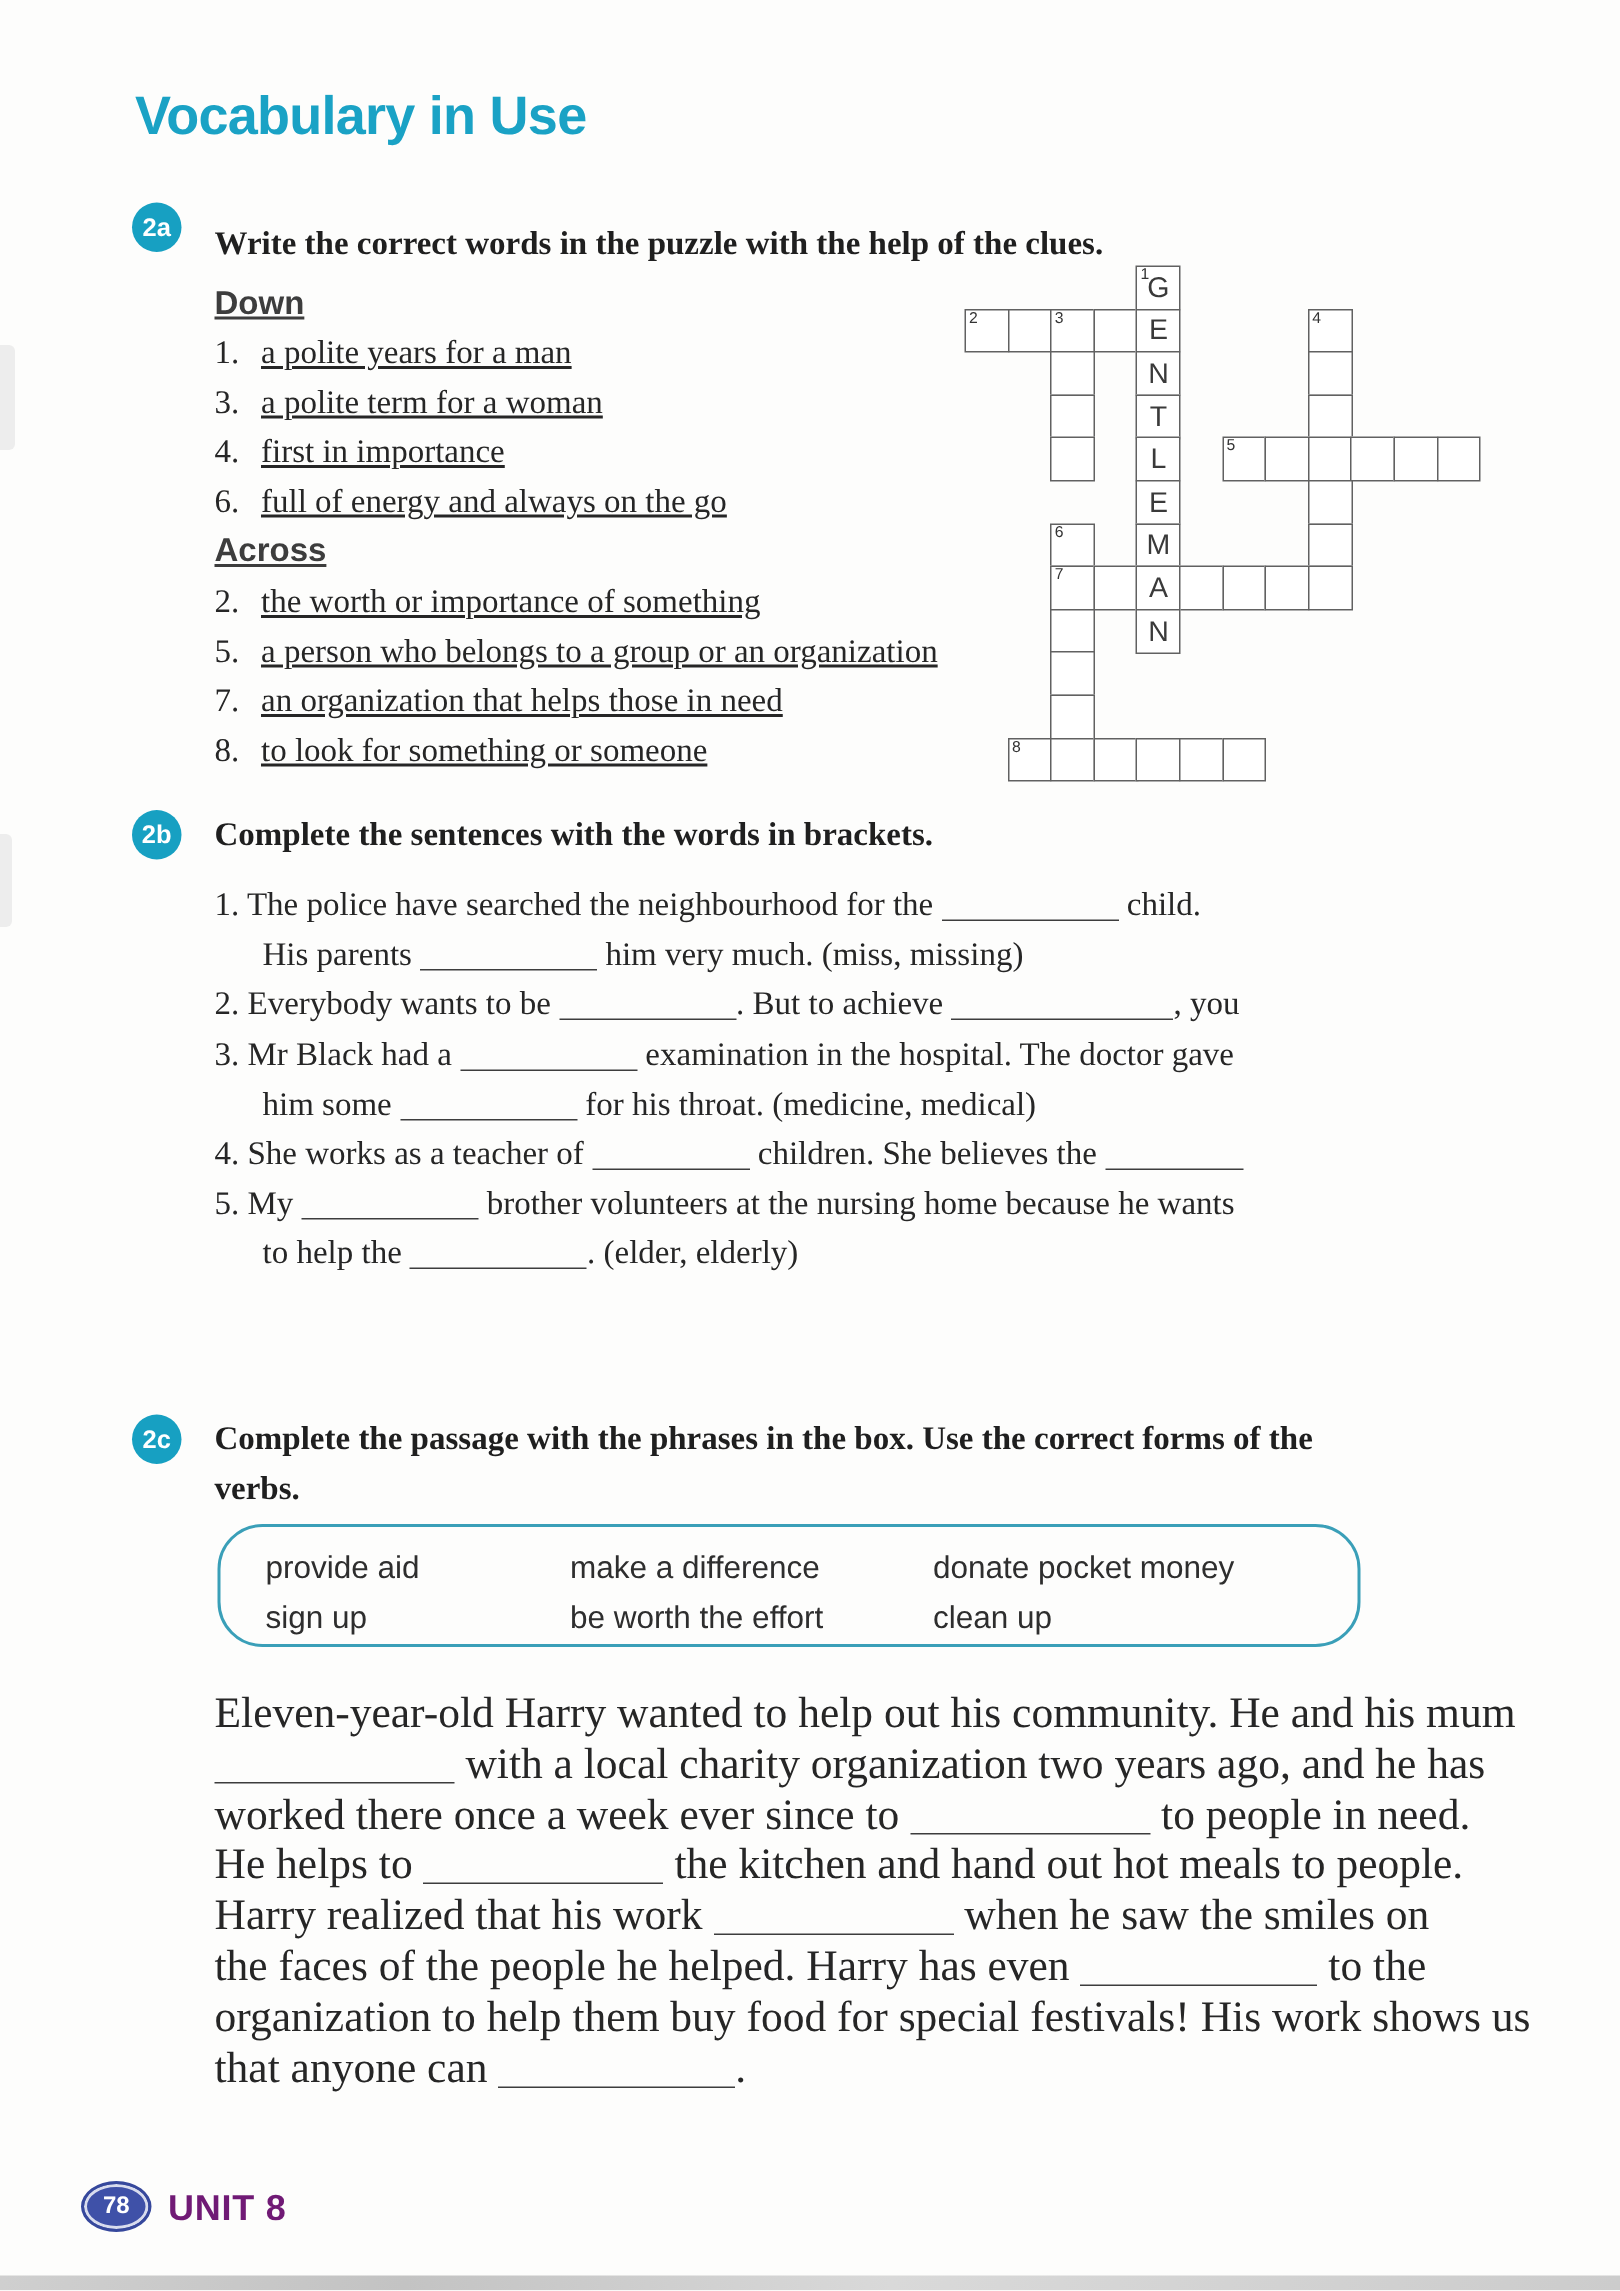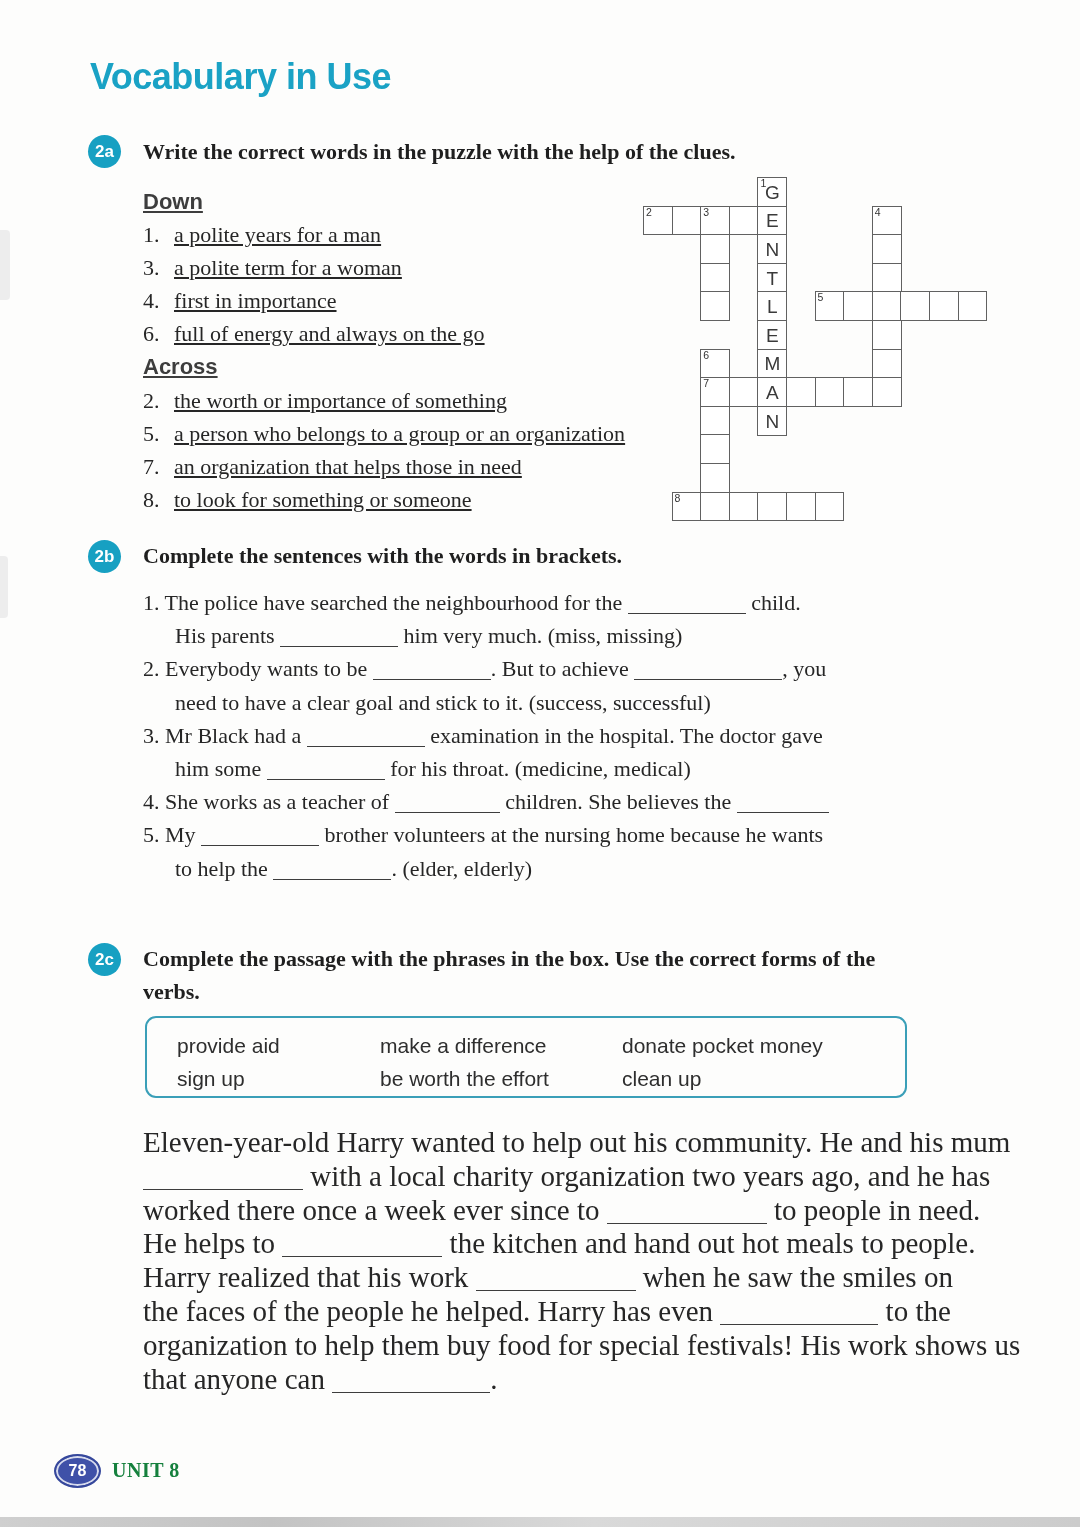--- a/index.html
+++ b/index.html
@@ -55,59 +55,59 @@
   .passage .pline.last { text-align:left; text-align-last:left; }
 
   .blank {
     display:inline-block; height:16px; vertical-align:-4px;
     border-bottom:1.7px solid #3d3d3d;
   }
 
   
   .phrase-box {
     width:762px; height:82px; box-sizing:border-box;
-    border:2.5px solid #3a9fb8; border-radius:11px; background:#fdfdfc;
+    border:2.5px solid #3a9fb8; border-radius:30px; background:#fdfdfc;
   }
   .phrase {
     position:absolute; font-family:"Liberation Sans", sans-serif;
     font-size:21px; color:#2e2e2e; white-space:nowrap;
   }
 
   
   .page-oval {
     width:47px; height:34px; border-radius:50%; background:#3f51a8;
     border:2px solid #36489c; box-sizing:border-box;
     box-shadow:inset 0 0 0 2px rgba(255,255,255,0.8);
     display:flex; align-items:center; justify-content:center;
     color:#ffffff; font-family:"Liberation Sans", sans-serif;
     font-weight:bold; font-size:16px;
   }
   .unit-label {
-    font-family:Liberation Serif, serif; font-weight:bold;
-    font-size:20px; color:#15803d; letter-spacing:0.5px;
+    font-family:Liberation Sans, sans-serif; font-weight:bold;
+    font-size:24px; color:#701a75; letter-spacing:0.5px;
   }
 
   .scan-bar {
     background:linear-gradient(90deg,#cfcfcf 0%,#c3c3c3 25%,#d9d9d9 55%,#cccccc 100%);
   }
   .smudge { background:#ededed; border-radius:4px; }
 </style>
 </head>
 <body>
 
 <div class="page">
 
   <div class="abs smudge" style="left:-4px; top:230px; width:14px; height:70px;"></div>
   <div class="abs smudge" style="left:-4px; top:556px; width:12px; height:62px;"></div>
   <div class="abs scan-bar" style="left:0; top:1517px; width:1080px; height:10px;"></div>
 
   <div class="abs page-title" style="left:90px; top:56px;">Vocabulary in Use</div>
 
   <div class="abs badge" style="left:88px; top:135px;">2a</div>
-  <div class="abs instr" style="left:143px; top:139px;text-align:center;">Write the correct words in the puzzle with the help of the clues.</div>
+  <div class="abs instr" style="left:143px; top:149px;text-align:center;">Write the correct words in the puzzle with the help of the clues.</div>
 
   <div class="abs clues" style="left:143px; top:185px;">
     <div class="row clue-head">Down</div>
     <div class="row"><span class="cnum">1.</span><span>a polite years for a man</span></div>
     <div class="row"><span class="cnum">3.</span><span>a polite term for a woman</span></div>
     <div class="row"><span class="cnum">4.</span><span>first in importance</span></div>
     <div class="row"><span class="cnum">6.</span><span>full of energy and always on the go</span></div>
     <div class="row clue-head">Across</div>
     <div class="row"><span class="cnum">2.</span><span>the worth or importance of something</span></div>
     <div class="row"><span class="cnum">5.</span><span>a person who belongs to a group or an organization</span></div>
@@ -194,21 +194,20 @@
       <div class="cw-cell" style="left: 171.6px; top: 314.6px;"></div>
     </div>
 
   <div class="abs badge" style="left:88px; top:540px;">2b</div>
   <div class="abs instr" style="left:143px; top:543px;">Complete the sentences with the words in brackets.</div>
 
   <div class="abs sent-block" style="left:143px; top:586px;">
     <div class="sline">1. The police have searched the neighbourhood for the <span class="blank" style="width: 118px;"></span> child.</div>
     <div class="sline cont">His parents <span class="blank" style="width: 118px;"></span> him very much. (miss, missing)</div>
     <div class="sline">2. Everybody wants to be <span class="blank" style="width: 118px;"></span>. But to achieve <span class="blank" style="width: 148px;"></span>, you</div>
-    <div class="sline cont">need to have a clear goal and stick to it. (success, successful)</div>
     <div class="sline">3. Mr Black had a <span class="blank" style="width: 118px;"></span> examination in the hospital. The doctor gave</div>
     <div class="sline cont">him some <span class="blank" style="width: 118px;"></span> for his throat. (medicine, medical)</div>
     <div class="sline">4. She works as a teacher of <span class="blank" style="width: 105px;"></span> children. She believes the <span class="blank" style="width: 92px;"></span></div>
     <div class="sline">5. My <span class="blank" style="width: 118px;"></span> brother volunteers at the nursing home because he wants</div>
     <div class="sline cont">to help the <span class="blank" style="width: 118px;"></span>. (elder, elderly)</div>
   </div>
 
   <div class="abs badge" style="left:88px; top:943px;">2c</div>
   <div class="abs instr" style="left:143px; top:946px;">Complete the passage with the phrases in the box. Use the correct forms of the</div>
   <div class="abs instr" style="left:143px; top:979px;text-align:center;">verbs.</div>

